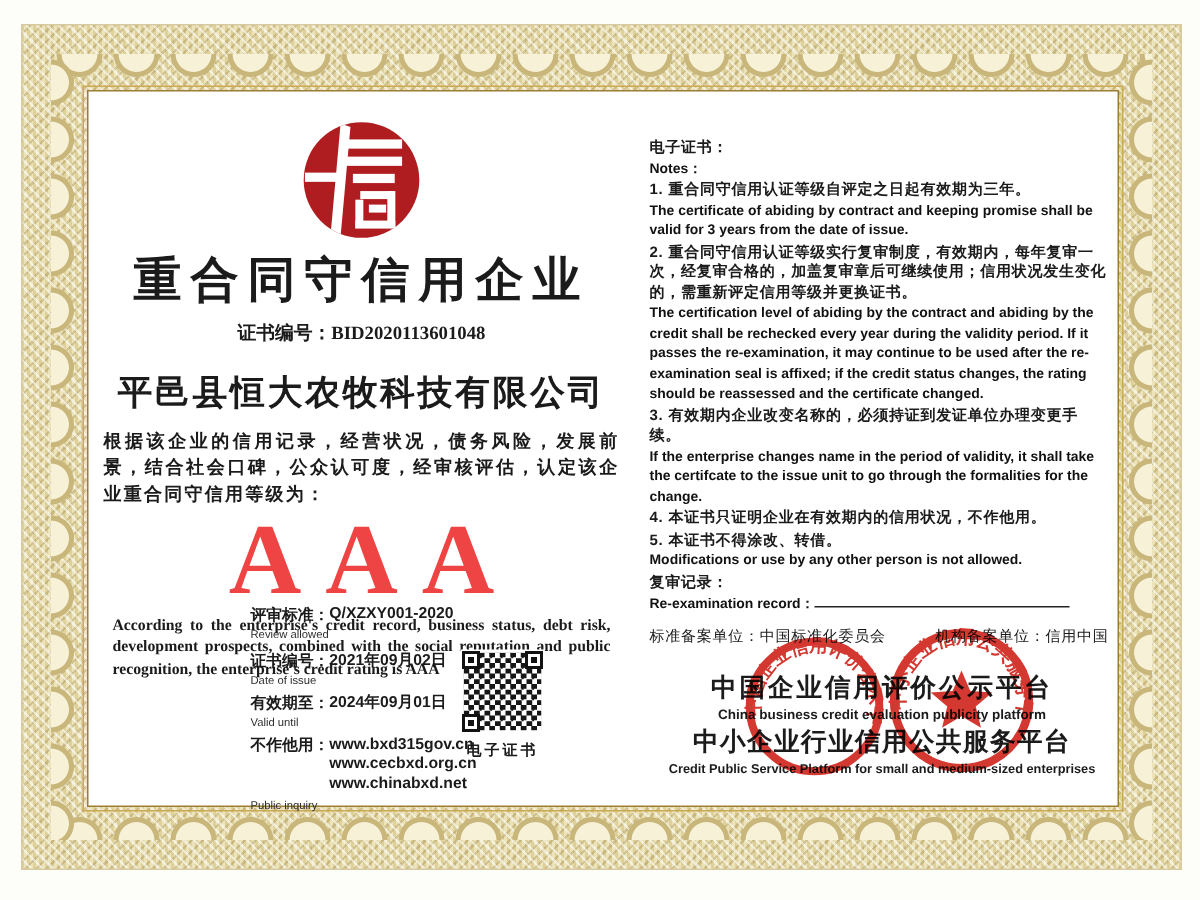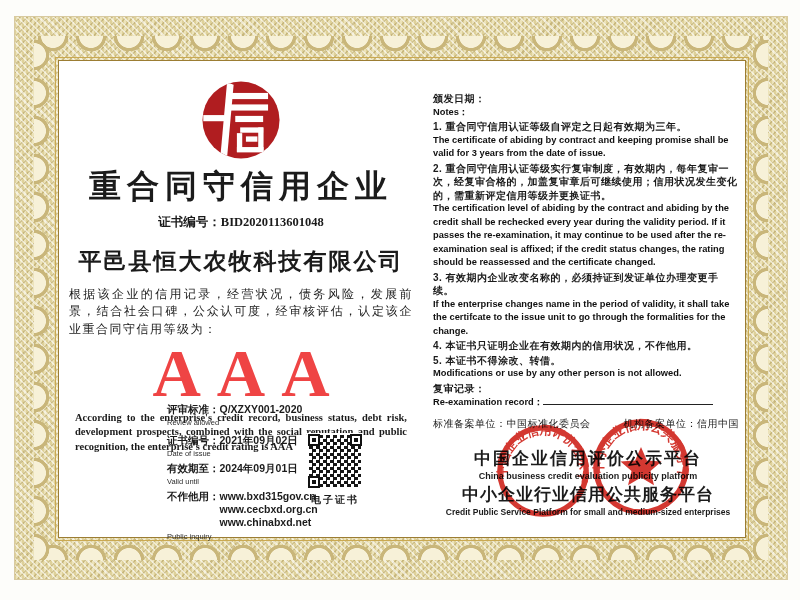--- a/index.html
+++ b/index.html
@@ -37,21 +37,21 @@
     position:absolute;inset:44px 42px 42px 44px;background:#ffffff;
     border:1px solid #9c7d33;outline:1px solid #caa952;outline-offset:2px;
   }
   
   .col-left{position:absolute;left:6px;top:8px;width:352px;text-align:center;}
   .logo{display:block;margin:10px auto 0;}
   .title-zh{font-size:32px;font-weight:bold;letter-spacing:6px;margin-top:4px;white-space:nowrap;}
   .title-en{font-size:13px;font-weight:bold;margin-top:2px;letter-spacing:.2px;}
   .cert-no{font-family:"Liberation Serif","DejaVu Serif",serif;font-weight:bold;font-size:12.5px;margin-top:5px;}
   .company{font-size:23px;font-weight:bold;letter-spacing:2px;margin-top:15px;white-space:nowrap;}
-  .statement-zh{font-size:12px;font-weight:normal;text-align:justify;line-height:1.45;margin:9px 4px 0;letter-spacing:1.5px;}
+  .statement-zh{font-size:12px;font-weight:bold;text-align:justify;line-height:1.45;margin:9px 4px 0;letter-spacing:1.5px;}
   .rating{font-family:"Liberation Serif","DejaVu Serif",serif;font-weight:bold;font-size:67px;
     color:#ef4444;letter-spacing:16px;line-height:1.0;margin-top:2px;text-indent:16px;}
   .statement-en{font-family:"Liberation Serif","DejaVu Serif",serif;font-weight:bold;font-size:10.5px;
     text-align:justify;line-height:1.35;margin:4px 10px 0;}
   .fields{position:absolute;left:48px;top:334px;width:210px;text-align:left;}
   .field{position:absolute;left:16px;margin-left:38px;}
   .f1{top:0;} .f2{top:31px;} .f3{top:59px;} .f4{top:87px;}
   .f-main{font-size:10.5px;font-weight:bold;display:flex;align-items:flex-start;}
   .f-label{white-space:nowrap;}
   .f-value{white-space:pre-line;line-height:1.25;}
@@ -163,21 +163,21 @@
       <div class="qr">
         <div class="qf qf-tl"></div>
         <div class="qf qf-tr"></div>
         <div class="qf qf-bl"></div>
       </div>
       <div class="qr-caption">电子证书</div>
     </div>
 
     <div class="col-right">
       <div class="notes-flow">
-        <div class="n-zh">颁发日期：</div>
+        <div class="n-zh">电子证书：</div>
         <div class="n-en">Notes：</div>
 
         <div class="n-zh">1. 重合同守信用认证等级自评定之日起有效期为三年。</div>
         <div class="n-en">The certificate of abiding by contract and keeping promise shall be valid for 3 years from the date of issue.</div>
 
         <div class="n-zh">2. 重合同守信用认证等级实行复审制度，有效期内，每年复审一次，经复审合格的，加盖复审章后可继续使用；信用状况发生变化的，需重新评定信用等级并更换证书。</div>
         <div class="n-en">The certification level of abiding by the contract and abiding by the credit shall be rechecked every year during the validity period. If it passes the re-examination, it may continue to be used after the re-examination seal is affixed; if the credit status changes, the rating should be reassessed and the certificate changed.</div>
 
         <div class="n-zh">3. 有效期内企业改变名称的，必须持证到发证单位办理变更手续。</div>
         <div class="n-en">If the enterprise changes name in the period of validity, it shall take the certifcate to the issue unit to go through the formalities for the change.</div>

